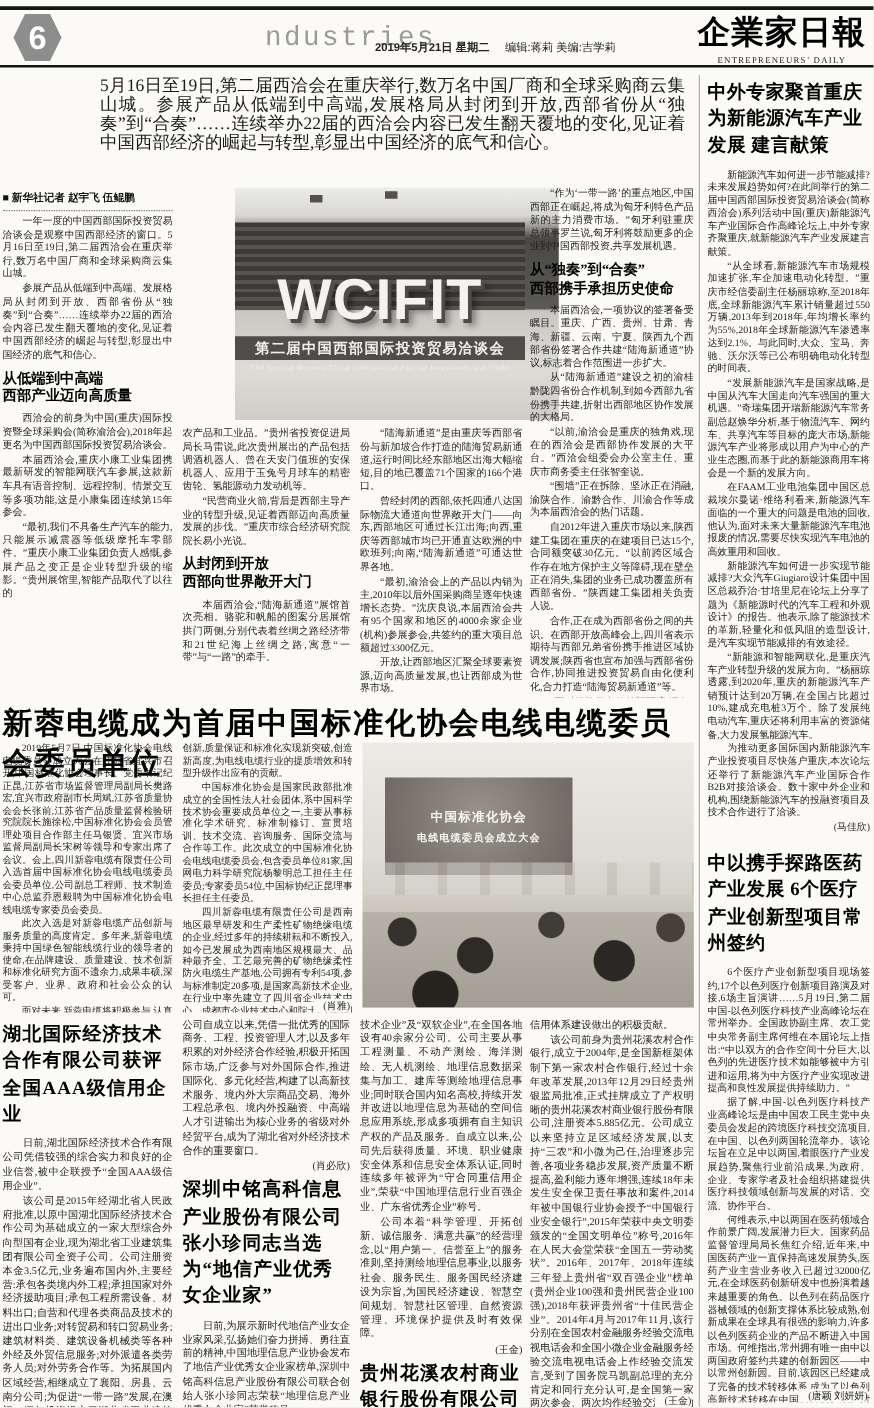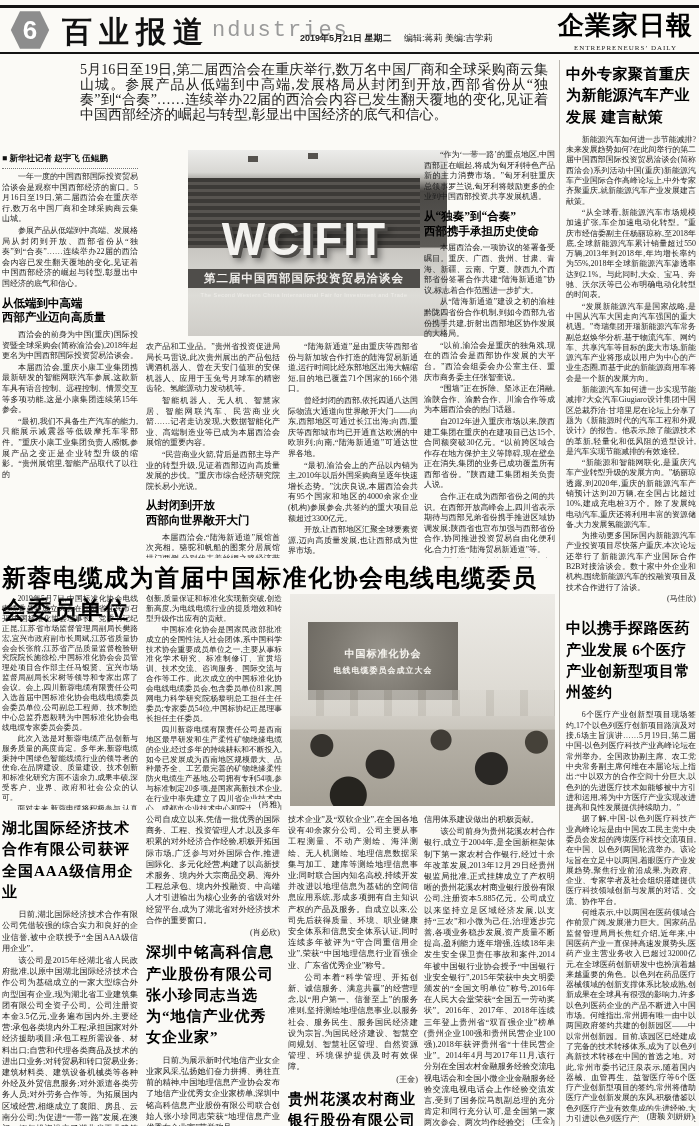--- a/index.html
+++ b/index.html
@@ -91,21 +91,20 @@
 </style>
 </head>
 <body>
 
 <div class="page">
 
   <div class="top-rule"></div>
   <div class="hex">
     <span>6</span>
   </div>
-  <div class="sec-cn">百业报道</div>
   <div class="sec-en">ndustries</div>
   <div class="dateline">
     <b>2019年5月21日 星期二</b>
     <span>编辑:蒋莉 美编:吉学莉</span>
   </div>
   <div class="masthead">
     <div class="mh-cn">企業家日報</div>
     <div class="mh-en">ENTREPRENEURS’ DAILY</div>
   </div>
   <div class="hdr-rule"></div>
@@ -130,21 +129,20 @@
       <span>从低端到中高端</span>
       <span>西部产业迈向高质量</span>
     </div>
     <p>西洽会的前身为中国(重庆)国际投资暨全球采购会(简称渝洽会),2018年起更名为中国西部国际投资贸易洽谈会。</p>
     <p>本届西洽会,重庆小康工业集团携最新研发的智能网联汽车参展,这款新车具有语音控制、远程控制、情景交互等多项功能,这是小康集团连续第15年参会。</p>
     <p>“最初,我们不具备生产汽车的能力,只能展示减震器等低级摩托车零部件。”重庆小康工业集团负责人感慨,参展产品之变正是企业转型升级的缩影。“贵州展馆里,智能产品取代了以往的</p>
   </div>
 
   <div class="col c2">
     <p class="cont">农产品和工业品。”贵州省投资促进局局长马雷说,此次贵州展出的产品包括调酒机器人、曾在天安门值班的安保机器人、应用于玉兔号月球车的精密齿轮、氢能源动力发动机等。</p>
-    <p>智能机器人、无人机、智慧家居、智能网联汽车、民营商业火箭……记者走访发现,大数据智能化产业、高端制造业等已成为本届西洽会展馆的重要内容。</p>
     <p>“民营商业火箭,背后是西部主导产业的转型升级,见证着西部迈向高质量发展的步伐。”重庆市综合经济研究院院长易小光说。</p>
     <div class="subhead">
       <span>从封闭到开放</span>
       <span>西部向世界敞开大门</span>
     </div>
     <p>本届西洽会,“陆海新通道”展馆首次亮相。骆驼和帆船的图案分居展馆拱门两侧,分别代表着丝绸之路经济带和21世纪海上丝绸之路,寓意“一带”与“一路”的牵手。</p>
   </div>
 
   <div class="col c3">
     <p>“陆海新通道”是由重庆等西部省份与新加坡合作打造的陆海贸易新通道,运行时间比经东部地区出海大幅缩短,目的地已覆盖71个国家的166个港口。</p>
@@ -217,20 +215,21 @@
     <p>该公司前身为贵州花溪农村合作银行,成立于2004年,是全国新框架体制下第一家农村合作银行,经过十余年改革发展,2013年12月29日经贵州银监局批准,正式挂牌成立了产权明晰的贵州花溪农村商业银行股份有限公司,注册资本5.885亿元。公司成立以来坚持立足区域经济发展,以支持“三农”和小微为己任,治理逐步完善,各项业务稳步发展,资产质量不断提高,盈利能力逐年增强,连续18年未发生安全保卫责任事故和案件,2014年被中国银行业协会授予“中国银行业安全银行”,2015年荣获中央文明委颁发的“全国文明单位”称号,2016年在人民大会堂荣获“全国五一劳动奖状”。2016年、2017年、2018年连续三年登上贵州省“双百强企业”榜单(贵州企业100强和贵州民营企业100强),2018年获评贵州省“十佳民营企业”。2014年4月与2017年11月,该行分别在全国农村金融服务经验交流电视电话会和全国小微企业金融服务经验交流电视电话会上作经验交流发言,受到了国务院马凯副总理的充分肯定和同行充分认可,是全国第一家两次参会、两次均作经验交流发言的农村中小金融机构。</p>
 
     <span class="sig-abs">(王金)</span>
   </div>
 
   <div class="col rcol">
     <div class="art-head">中外专家聚首重庆 为新能源汽车产业发展 建言献策</div>
     <p>新能源汽车如何进一步节能减排?未来发展趋势如何?在此间举行的第二届中国西部国际投资贸易洽谈会(简称西洽会)系列活动中国(重庆)新能源汽车产业国际合作高峰论坛上,中外专家齐聚重庆,就新能源汽车产业发展建言献策。</p>
     <p>“从全球看,新能源汽车市场规模加速扩张,车企加速电动化转型。”重庆市经信委副主任杨丽琼称,至2018年底,全球新能源汽车累计销量超过550万辆,2013年到2018年,年均增长率约为55%,2018年全球新能源汽车渗透率达到2.1%。与此同时,大众、宝马、奔驰、沃尔沃等已公布明确电动化转型的时间表。</p>
     <p>“发展新能源汽车是国家战略,是中国从汽车大国走向汽车强国的重大机遇。”奇瑞集团开瑞新能源汽车常务副总赵焕华分析,基于物流汽车、网约车、共享汽车等目标的庞大市场,新能源汽车产业将形成以用户为中心的产业生态圈,而基于此的新能源商用车将会是一个新的发展方向。</p>
+    <p>在FAAM工业电池集团中国区总裁埃尔曼诺·维络利看来,新能源汽车面临的一个重大的问题是电池的回收,他认为,面对未来大量新能源汽车电池报废的情况,需要尽快实现汽车电池的高效重用和回收。</p>
     <p>新能源汽车如何进一步实现节能减排?大众汽车Giugiaro设计集团中国区总裁乔治·甘培里尼在论坛上分享了题为《新能源时代的汽车工程和外观设计》的报告。他表示,除了能源技术的革新,轻量化和低风阻的造型设计,是汽车实现节能减排的有效途径。</p>
     <p>“新能源和智能网联化,是重庆汽车产业转型升级的发展方向。”杨丽琼透露,到2020年,重庆的新能源汽车产销预计达到20万辆,在全国占比超过10%,建成充电桩3万个。除了发展纯电动汽车,重庆还将利用丰富的资源储备,大力发展氢能源汽车。</p>
     <p>为推动更多国际国内新能源汽车产业投资项目尽快落户重庆,本次论坛还举行了新能源汽车产业国际合作B2B对接洽谈会。数十家中外企业和机构,围绕新能源汽车的投融资项目及技术合作进行了洽谈。</p>
     <p class="sig">(马佳欣)</p>
     <div class="art-head second">中以携手探路医药产业发展 6个医疗产业创新型项目常州签约</div>
     <p>6个医疗产业创新型项目现场签约,17个以色列医疗创新项目路演及对接,6场主旨演讲……5月19日,第二届中国-以色列医疗科技产业高峰论坛在常州举办。全国政协副主席、农工党中央常务副主席何维在本届论坛上指出:“中以双方的合作空间十分巨大,以色列的先进医疗技术如能够被中方引进和运用,将为中方医疗产业实现改进提高和良性发展提供持续助力。”</p>
     <p>据了解,中国-以色列医疗科技产业高峰论坛是由中国农工民主党中央委员会发起的跨境医疗科技交流项目,在中国、以色列两国轮流举办。该论坛旨在立足中以两国,着眼医疗产业发展趋势,聚焦行业前沿成果,为政府、企业、专家学者及社会组织搭建提供医疗科技领域创新与发展的对话、交流、协作平台。</p>
     <p>何维表示,中以两国在医药领域合作前景广阔,发展潜力巨大。国家药品监督管理局局长焦红介绍,近年来,中国医药产业一直保持高速发展势头,医药产业主营业务收入已超过32000亿元,在全球医药创新研发中也扮演着越来越重要的角色。以色列在药品医疗器械领域的创新支撑体系比较成熟,创新成果在全球具有很强的影响力,许多以色列医药企业的产品不断进入中国市场。何维指出,常州拥有唯一由中以两国政府签约共建的创新园区——中以常州创新园。目前,该园区已经建成了完备的技术转移体系,成为了以色列高新技术转移在中国的首选之地。对此,常州市委书记汪泉表示,随着国内器械、血管再生、益智医疗等6个医疗产业创新型项目的签约,常州将借助医疗产业创新发展的东风,积极借鉴以色列医疗产业有效集成的先进经验,大力引进以色列医疗产业高新技术,加快提升常州医疗产业的国际化水平,不断推动产业向中高端水平迈进,全力把常州打造成为国内一流、全球知名的医疗科技产业高地。</p>
 
     <span class="sig-abs">(唐颖 刘妍妍)</span>

